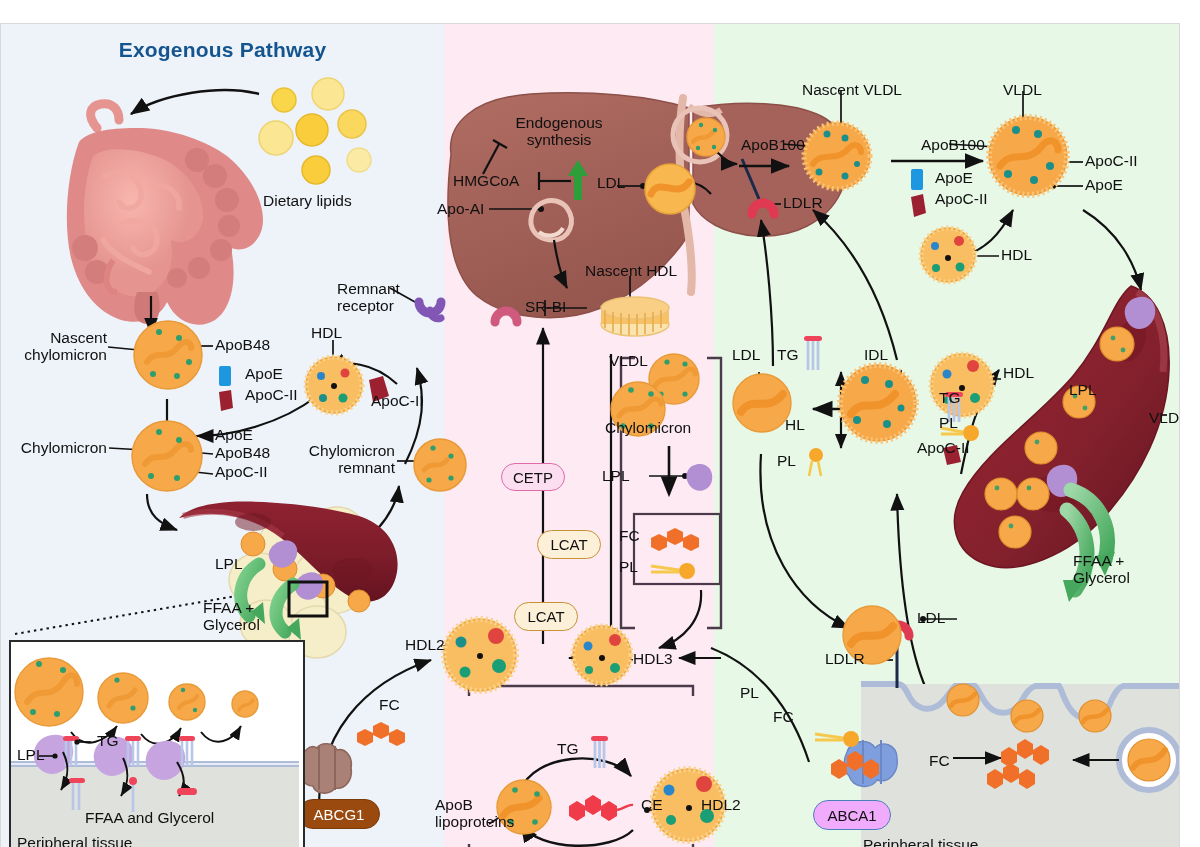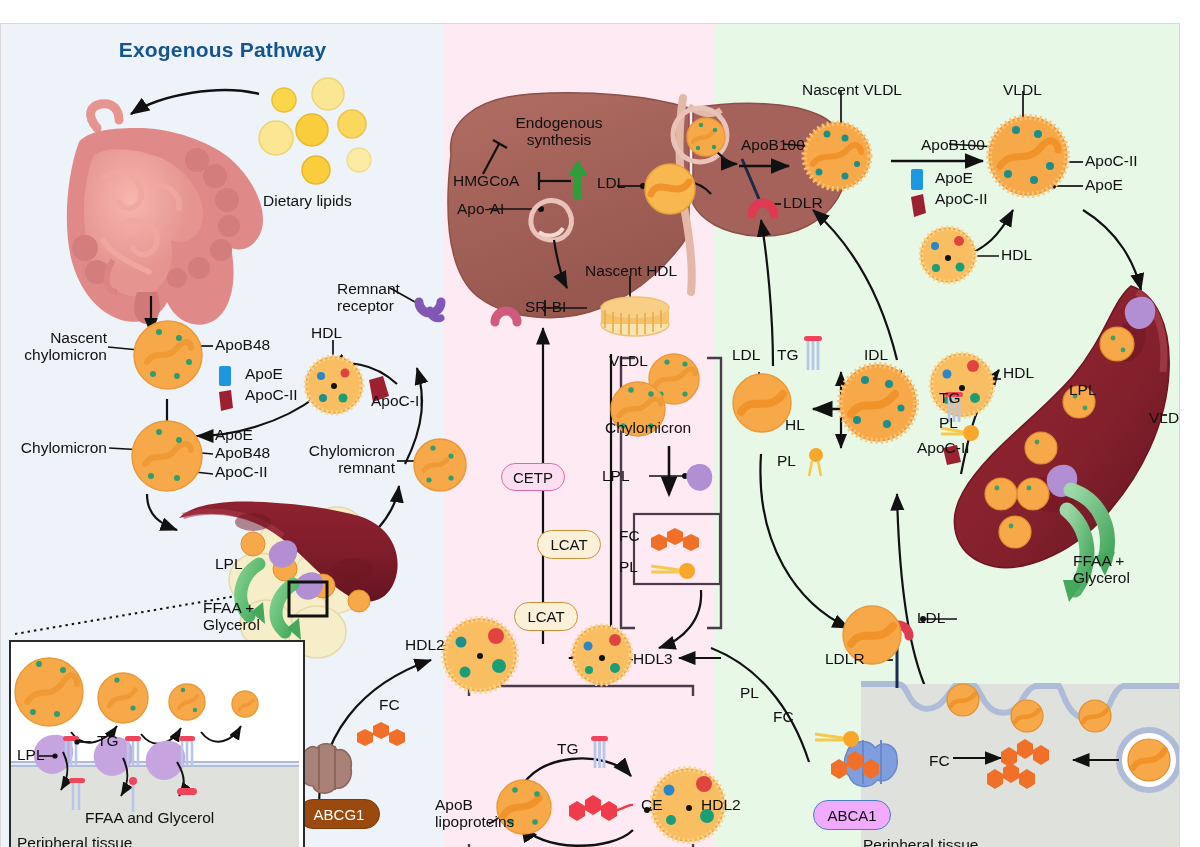--- a/index.html
+++ b/index.html
@@ -667,21 +667,21 @@
       <line x1="6" y1="5" x2="6" y2="32" stroke="#b8c6e8" stroke-width="2.8"></line>
       <line x1="10.5" y1="5" x2="10.5" y2="32" stroke="#b8c6e8" stroke-width="2.8"></line>
       <line x1="15" y1="5" x2="15" y2="32" stroke="#b8c6e8" stroke-width="2.8"></line>
     </svg>
   </div>
 
   <div class="lbl c" style="left:500px;top:90px;width:116px;">Endogenous
 synthesis</div>
   <div class="lbl" style="left:452px;top:148px;">HMGCoA</div>
   <div class="lbl" style="left:596px;top:150px;">LDL</div>
-  <div class="lbl" style="left:456px;top:176px;">Apo-AI</div>
+  <div class="lbl" style="left:436px;top:176px;">Apo-AI</div>
   <div class="lbl" style="left:524px;top:274px;">SR-BI</div>
   <div class="lbl" style="left:584px;top:238px;">Nascent HDL</div>
   <div class="lbl" style="left:608px;top:328px;">VLDL</div>
   <div class="lbl" style="left:604px;top:395px;">Chylomicron</div>
   <div class="lbl" style="left:601px;top:443px;">LPL</div>
   <div class="lbl" style="left:618px;top:503px;">FC</div>
   <div class="lbl" style="left:618px;top:534px;">PL</div>
   <div class="lbl" style="left:404px;top:612px;">HDL2</div>
   <div class="lbl" style="left:632px;top:626px;">HDL3</div>
   <div class="lbl" style="left:556px;top:716px;">TG</div>

